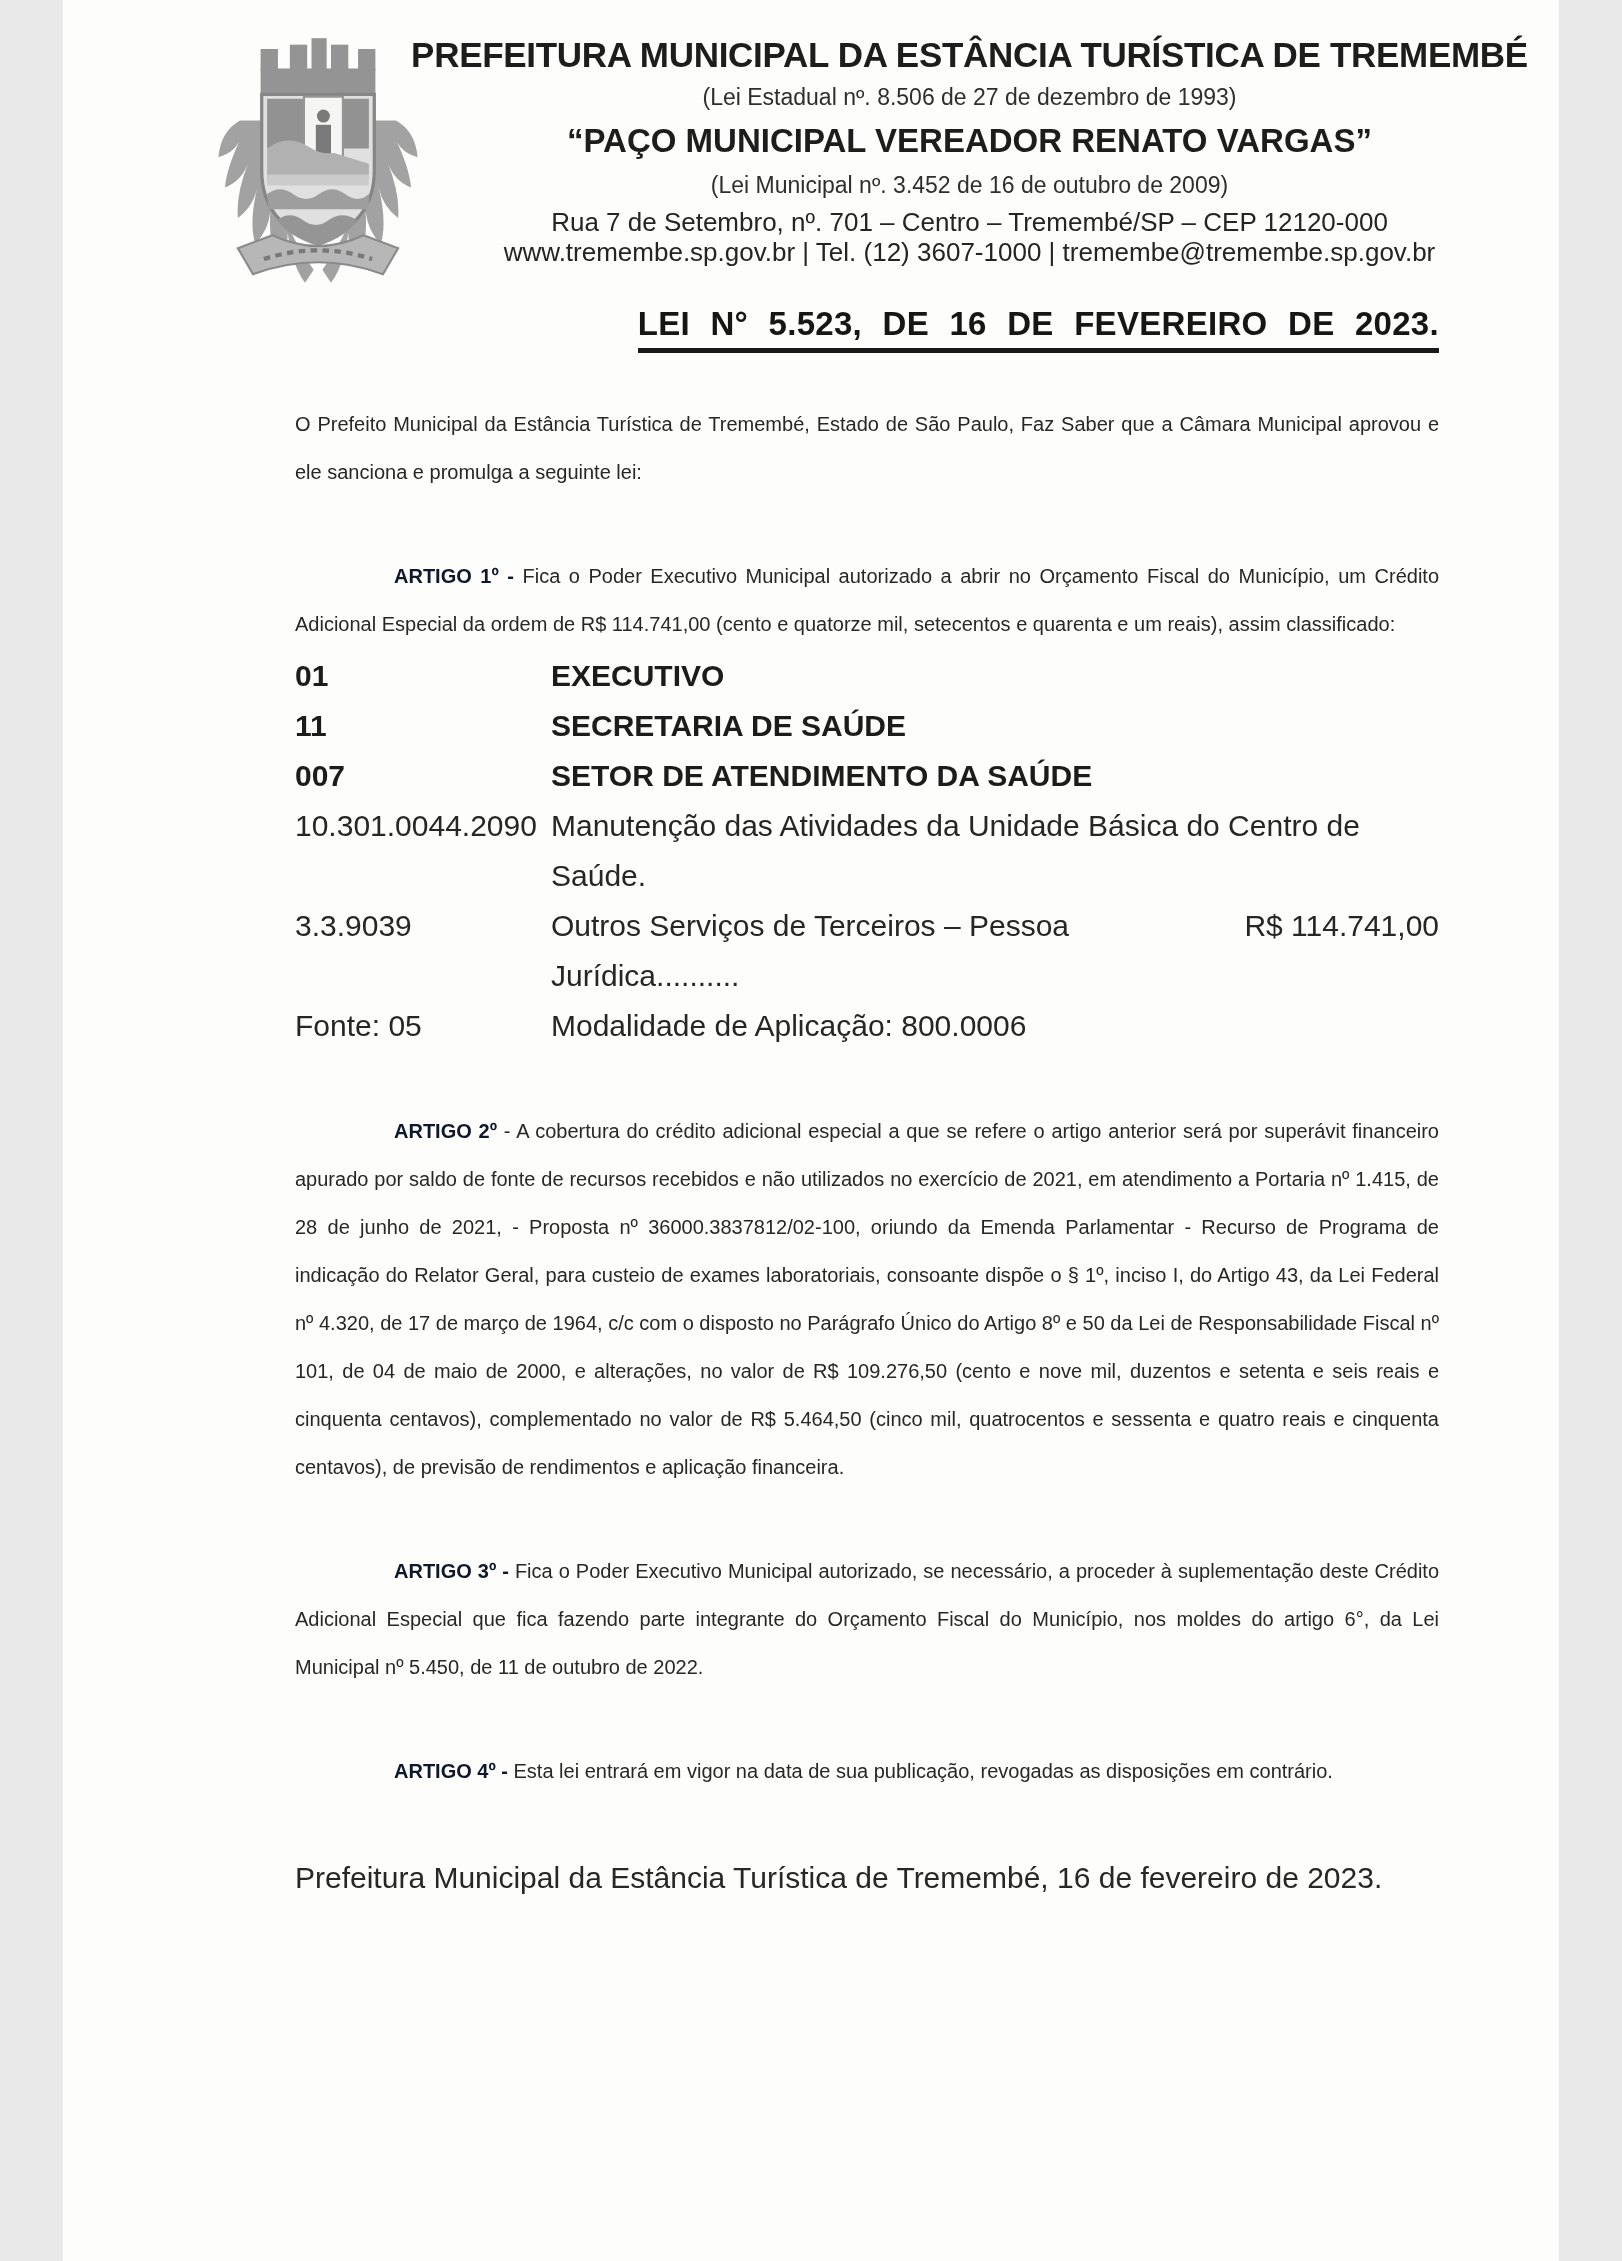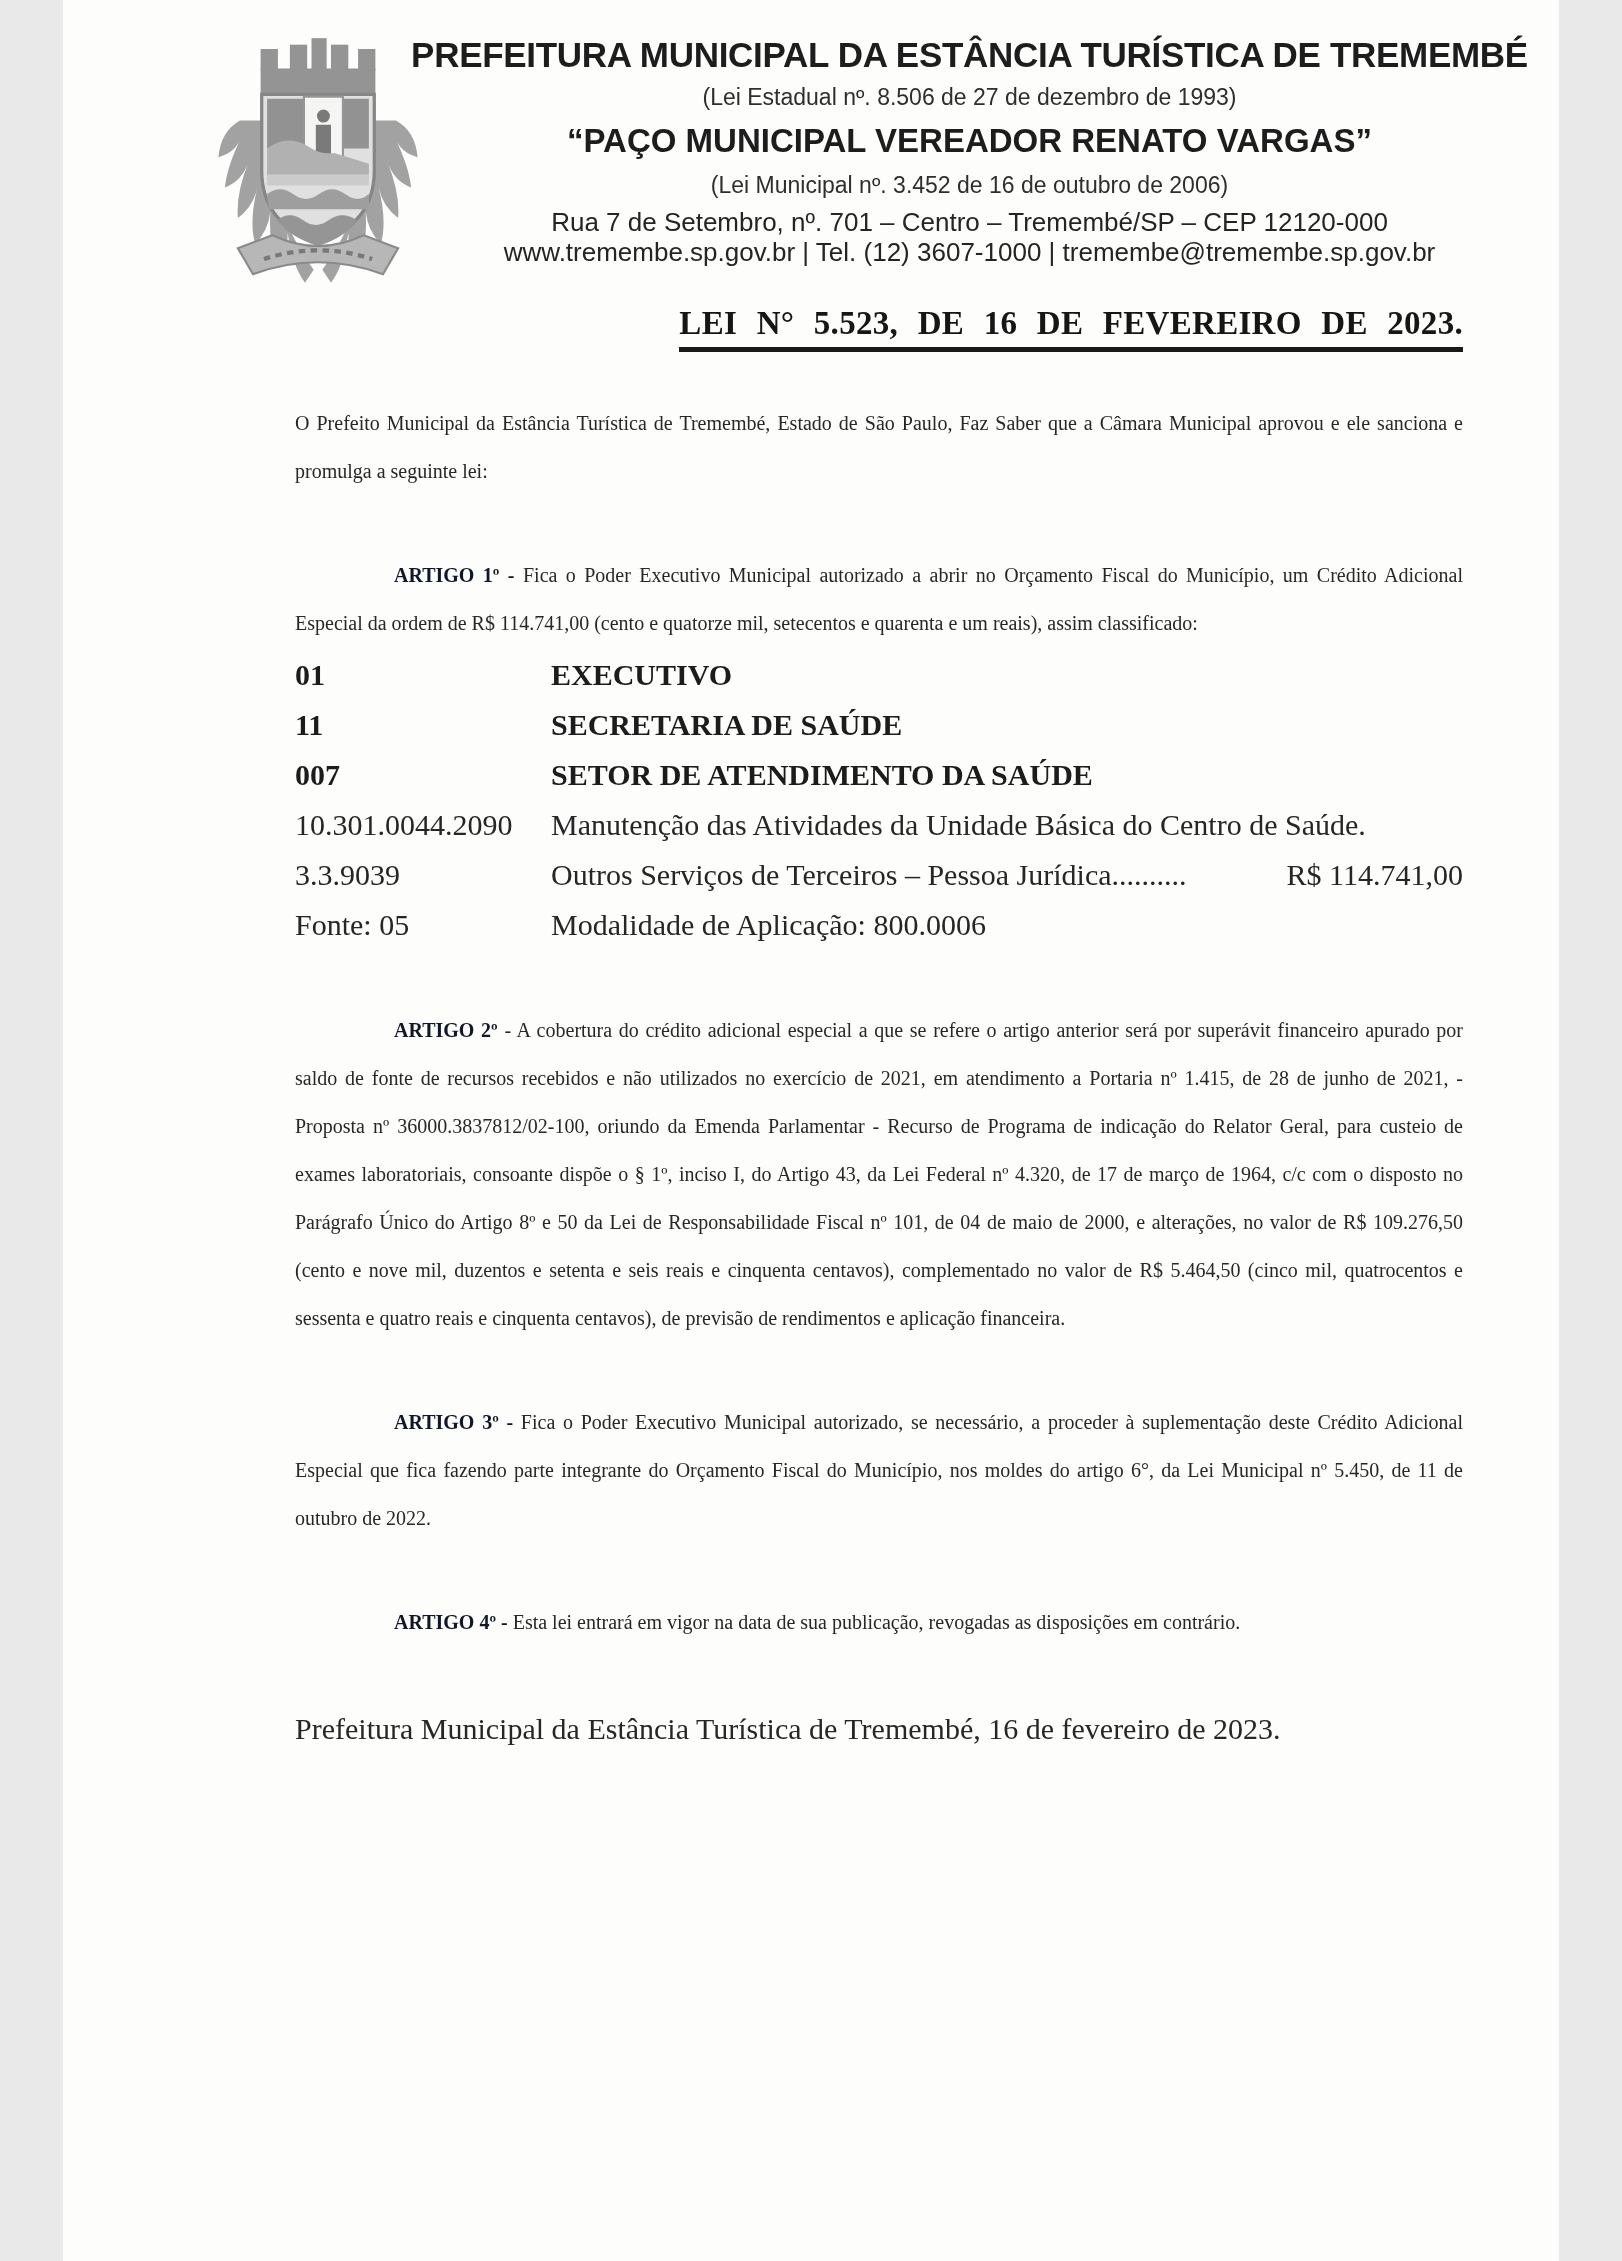--- a/index.html
+++ b/index.html
@@ -21,21 +21,21 @@
   .crest-main{position:absolute;left:134px;top:36px;width:242px;height:249px;opacity:.92;}
   .hdr-text{margin-left:308px;width:1197px;text-align:center;line-height:1.18;}
   .hdr-l1{font-size:35px;font-weight:bold;letter-spacing:-0.3px;color:#1d1d1d;}
   .hdr-l2{font-size:23px;margin-top:9.2px;color:#2e2e2e;}
   .hdr-l3{font-size:33px;font-weight:bold;margin-top:10.5px;color:#1d1d1d;}
   .hdr-l4{font-size:23px;margin-top:10.5px;color:#2e2e2e;}
   .hdr-l5{font-size:25.5px;margin-top:9.2px;color:#242424;}
   .hdr-l6{font-size:26px;margin-top:7.9px;color:#242424;}
   .hdr-l7{font-size:26px;margin-top:0;color:#242424;}
   
-  .bodycol{padding:0 96px 0 232px;font-family:Liberation Serif, serif;}
+  .bodycol{padding:0 120px 0 232px;}
   .title-row{display:flex;justify-content:flex-end;margin-top:37px;}
   .law-title{
     display:inline-block;
     font-size:33px;font-weight:bold;color:#161616;
     word-spacing:11px;letter-spacing:0.3px;
     border-bottom:5.9px solid #191919;
     padding-bottom:5.2px;
   }
   .law-subtitle{
     width:518px;margin-left:auto;margin-top:14.4px;
@@ -101,21 +101,21 @@
 <div class="page">
 
   <header class="hdr">
     <svg class="crest-main" viewBox="0 0 220 230">
       <use href="#crest-art"></use>
     </svg>
     <div class="hdr-text">
       <div class="hdr-l1">PREFEITURA MUNICIPAL DA ESTÂNCIA TURÍSTICA DE TREMEMBÉ</div>
       <div class="hdr-l2">(Lei Estadual nº. 8.506 de 27 de dezembro de 1993)</div>
       <div class="hdr-l3">“PAÇO MUNICIPAL VEREADOR RENATO VARGAS”</div>
-      <div class="hdr-l4">(Lei Municipal nº. 3.452 de 16 de outubro de 2006)</div>
+      <div class="hdr-l4">(Lei Municipal nº. 3.452 de 16 de outubro de 2009)</div>
       <div class="hdr-l6">Rua 7 de Setembro, nº. 701 – Centro – Tremembé/SP – CEP 12120-000</div>
       <div class="hdr-l7">www.tremembe.sp.gov.br | Tel. (12) 3607-1000 | tremembe@tremembe.sp.gov.br</div>
     </div>
   </header>
 
   <div class="bodycol">
 
     <div class="title-row">
       <span class="law-title">LEI N° 5.523, DE 16 DE FEVEREIRO DE 2023.</span>
     </div>

